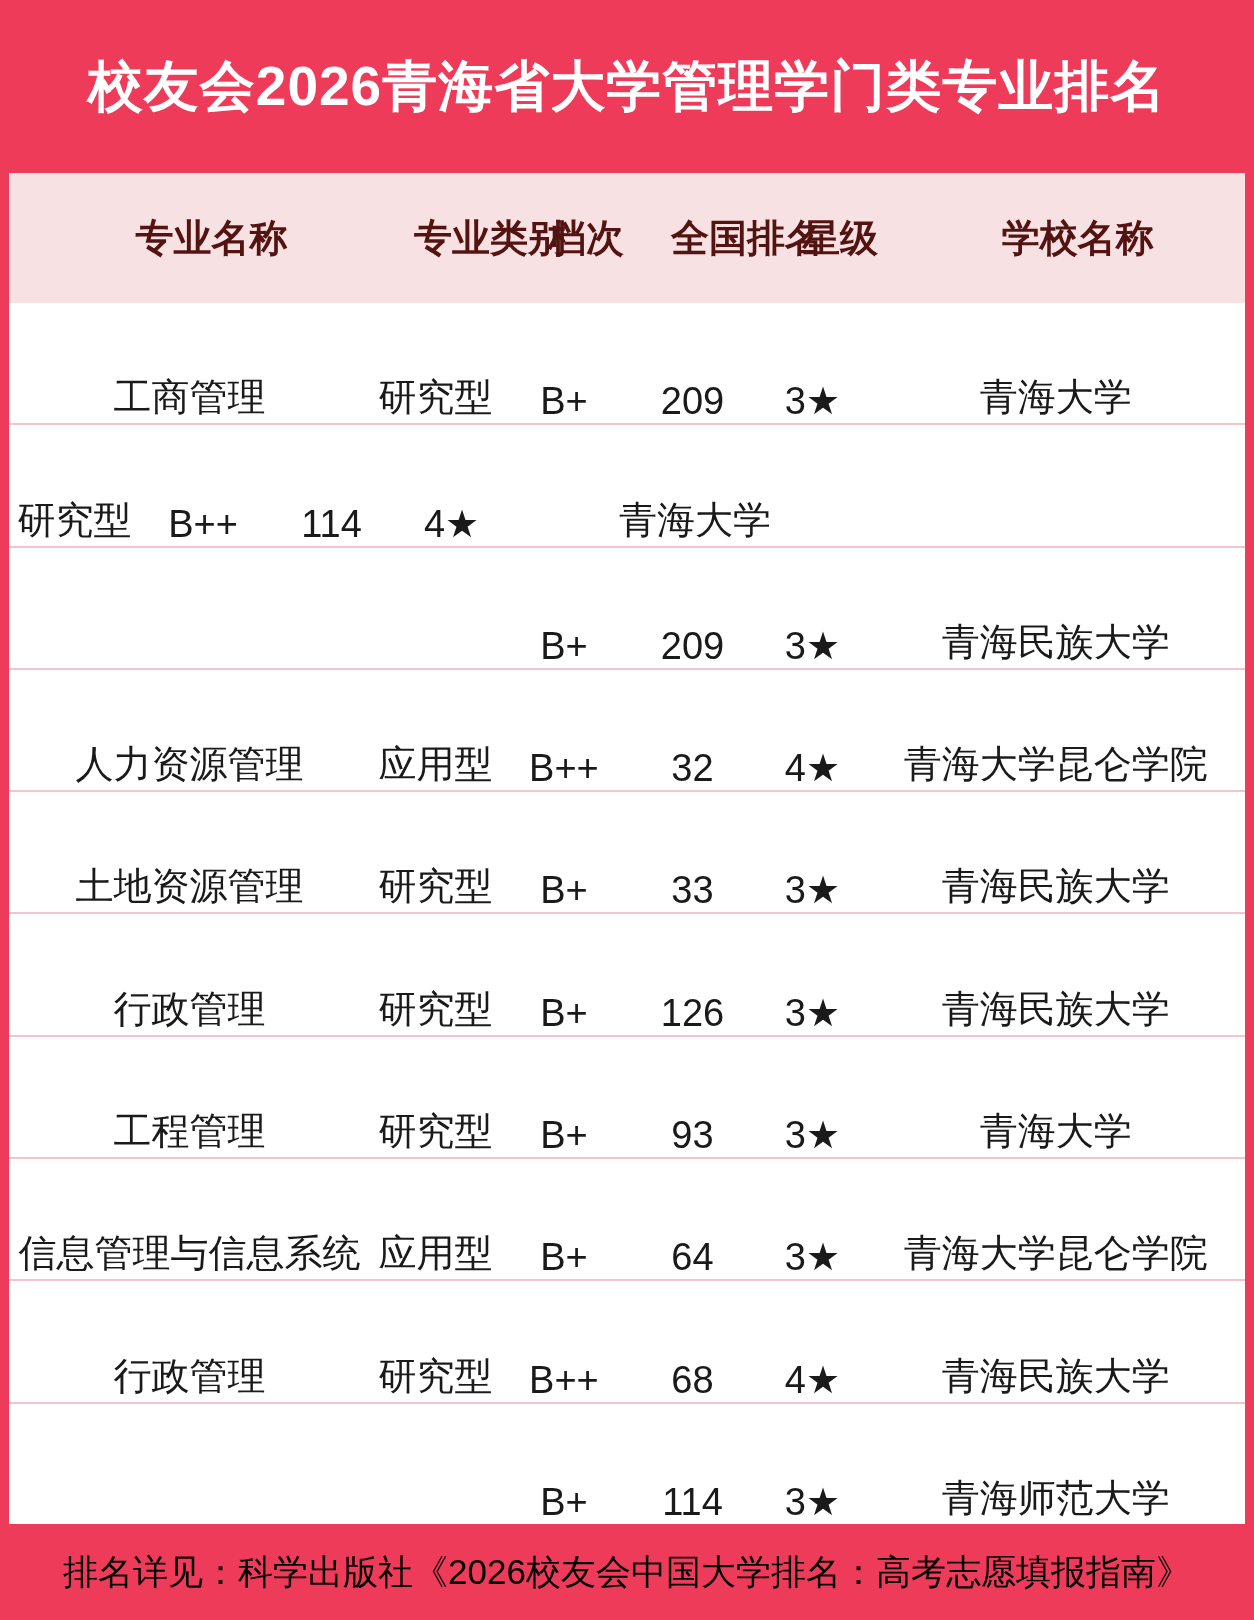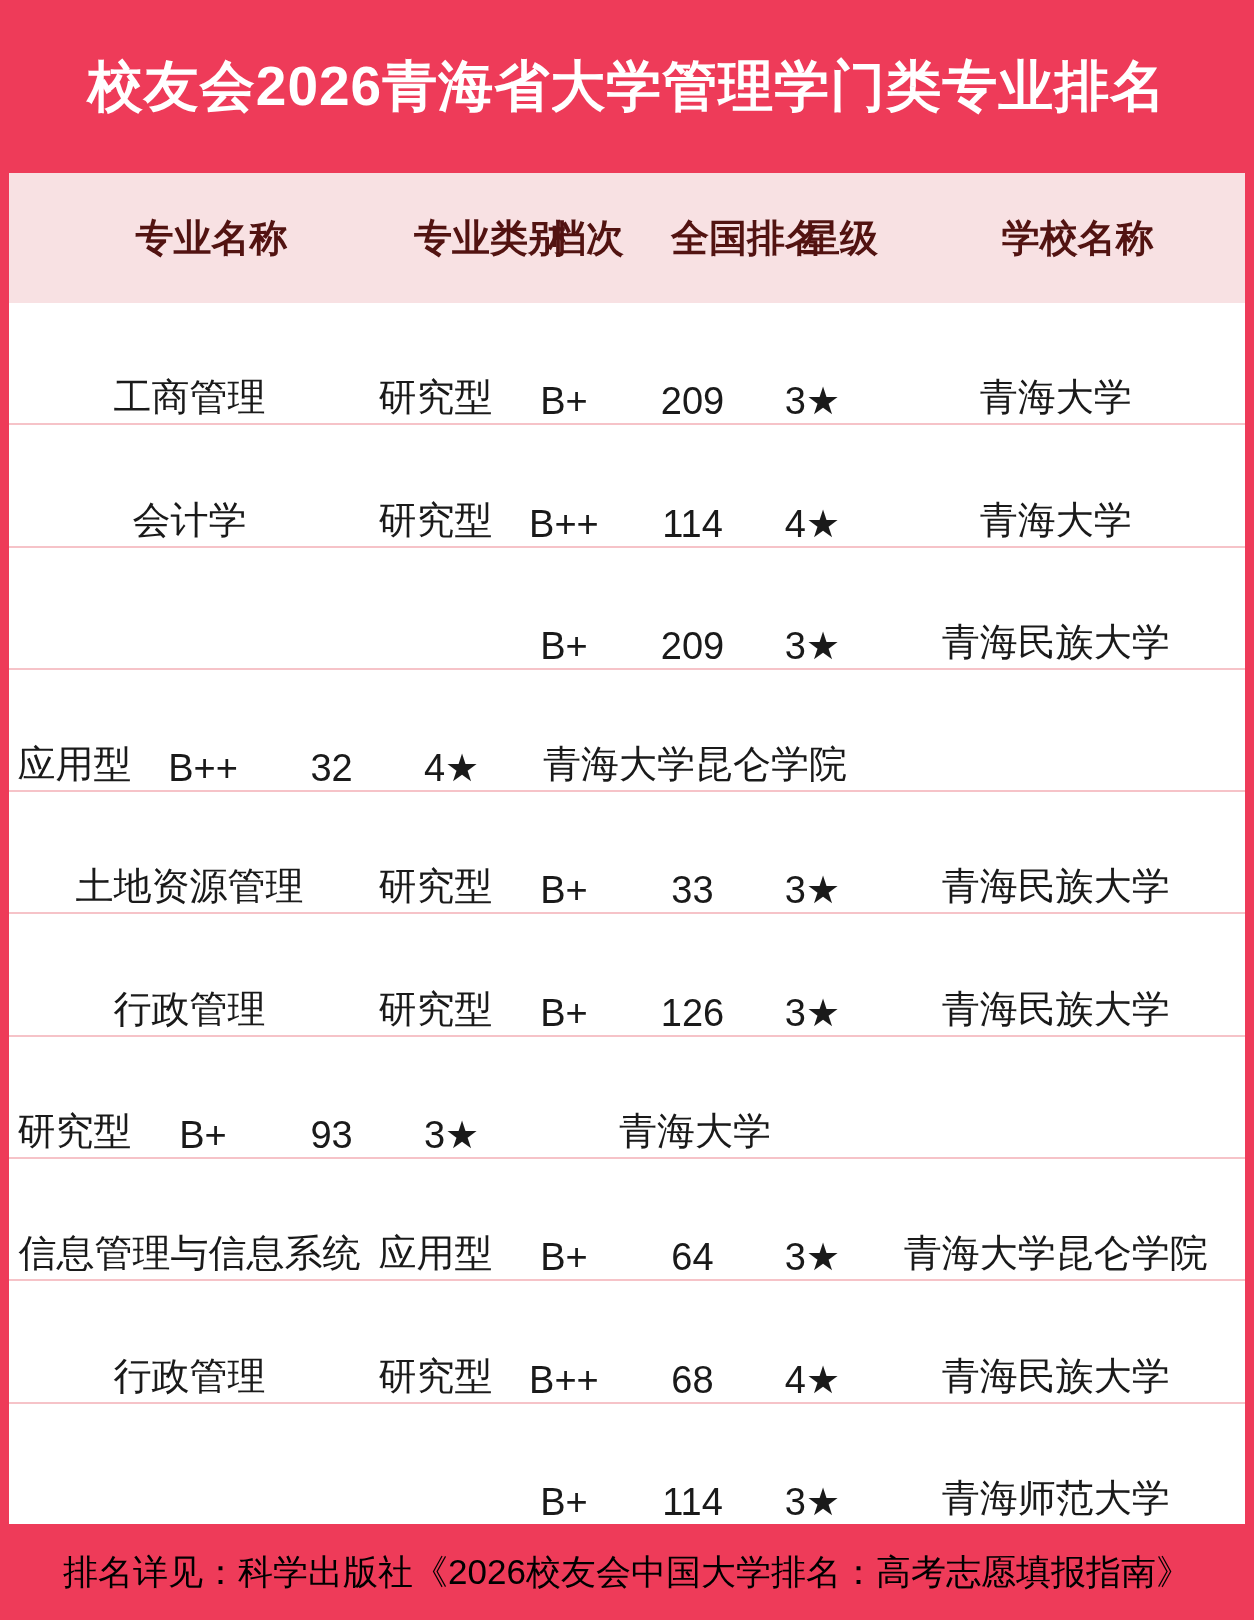--- a/index.html
+++ b/index.html
@@ -110,36 +110,36 @@
     <div class="tbody">
         <div class="row">
           <div class="cell c0">工商管理</div>
           <div class="cell c1">研究型</div>
           <div class="cell c2">B+</div>
           <div class="cell c3">209</div>
           <div class="cell c4">3★</div>
           <div class="cell c5">青海大学</div>
         </div>
         <div class="row">
-          <div class="cell c0">会计学</div>
           <div class="cell c1">研究型</div>
           <div class="cell c2">B++</div>
           <div class="cell c3">114</div>
           <div class="cell c4">4★</div>
           <div class="cell c5">青海大学</div>
         </div>
         <div class="row">
           <div class="cell c0"></div>
           <div class="cell c1"></div>
           <div class="cell c2">B+</div>
           <div class="cell c3">209</div>
           <div class="cell c4">3★</div>
           <div class="cell c5">青海民族大学</div>
         </div>
         <div class="row">
+          <div class="cell c0">人力资源管理</div>
           <div class="cell c1">应用型</div>
           <div class="cell c2">B++</div>
           <div class="cell c3">32</div>
           <div class="cell c4">4★</div>
           <div class="cell c5">青海大学昆仑学院</div>
         </div>
         <div class="row">
           <div class="cell c0">土地资源管理</div>
           <div class="cell c1">研究型</div>
           <div class="cell c2">B+</div>
@@ -149,20 +149,21 @@
         </div>
         <div class="row">
           <div class="cell c0">行政管理</div>
           <div class="cell c1">研究型</div>
           <div class="cell c2">B+</div>
           <div class="cell c3">126</div>
           <div class="cell c4">3★</div>
           <div class="cell c5">青海民族大学</div>
         </div>
         <div class="row">
+          <div class="cell c0">工程管理</div>
           <div class="cell c1">研究型</div>
           <div class="cell c2">B+</div>
           <div class="cell c3">93</div>
           <div class="cell c4">3★</div>
           <div class="cell c5">青海大学</div>
         </div>
         <div class="row">
           <div class="cell c0">信息管理与信息系统</div>
           <div class="cell c1">应用型</div>
           <div class="cell c2">B+</div>

